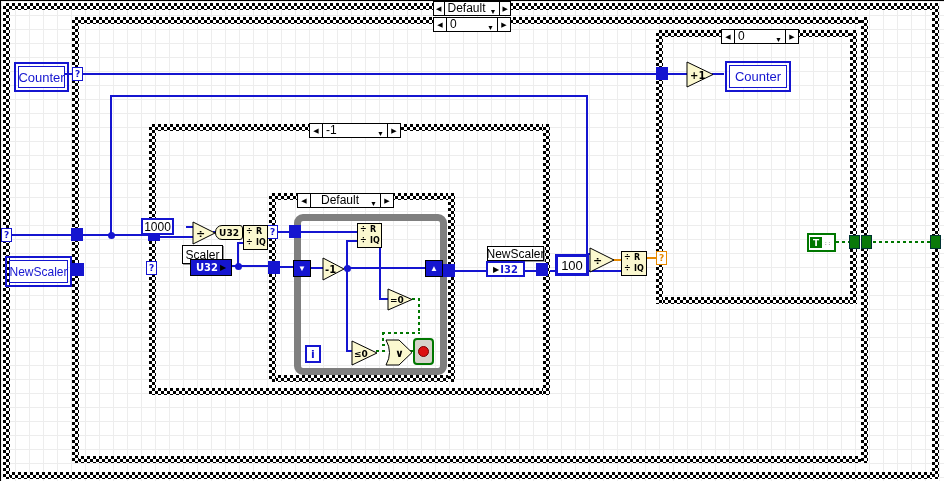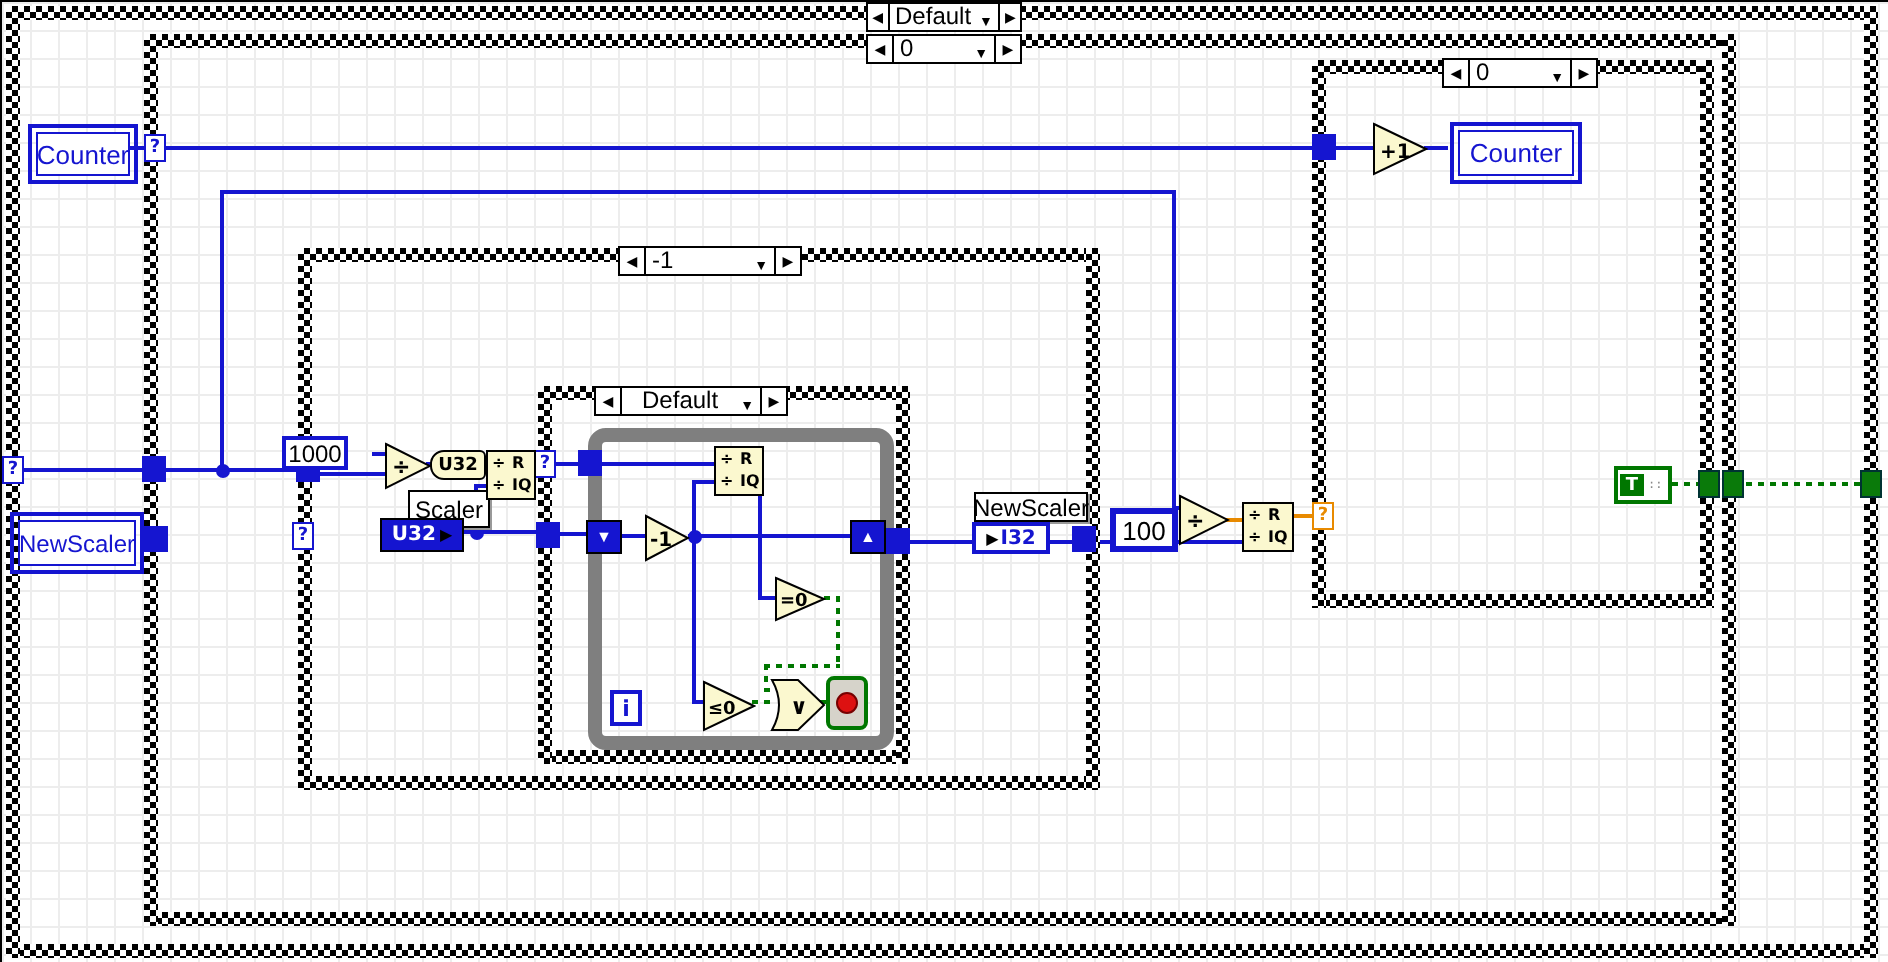--- a/index.html
+++ b/index.html
@@ -222,21 +222,21 @@
   </div>
   <div class="const" style="left:554px;top:253px;width:34px;height:22px;border-width:3px;font-size:13px">
     <span>100</span>
   </div>
 
   <div class="abs" style="left:806px;top:232px;width:29px;height:19px;background:#fff;border:2px solid #007700;box-sizing:border-box;display:flex;align-items:center;gap:2px;padding-left:1px">
     <span style="width:12px;height:11px;background:#007700;color:#fff;font:bold 9px 'DejaVu Sans',sans-serif;display:flex;align-items:center;justify-content:center">T</span>
     <span style="color:#888;font:6px 'DejaVu Sans Mono',monospace">::</span>
   </div>
 
-  <div class="loclbl" style="left:203px;top:244px;width:41px;height:19px">
+  <div class="loclbl" style="left:181px;top:244px;width:41px;height:19px">
     <span>Scaler</span>
   </div>
   <div class="loctype-r" style="left:189px;top:258px;width:42px;height:17px">
     <span>U32</span>
     <span class="arrow-b">▶</span>
   </div>
   <div class="loclbl" style="left:486px;top:245px;width:57px;height:15px">
     <span>NewScaler</span>
   </div>
   <div class="loctype-w" style="left:485px;top:260px;width:39px;height:16px">

